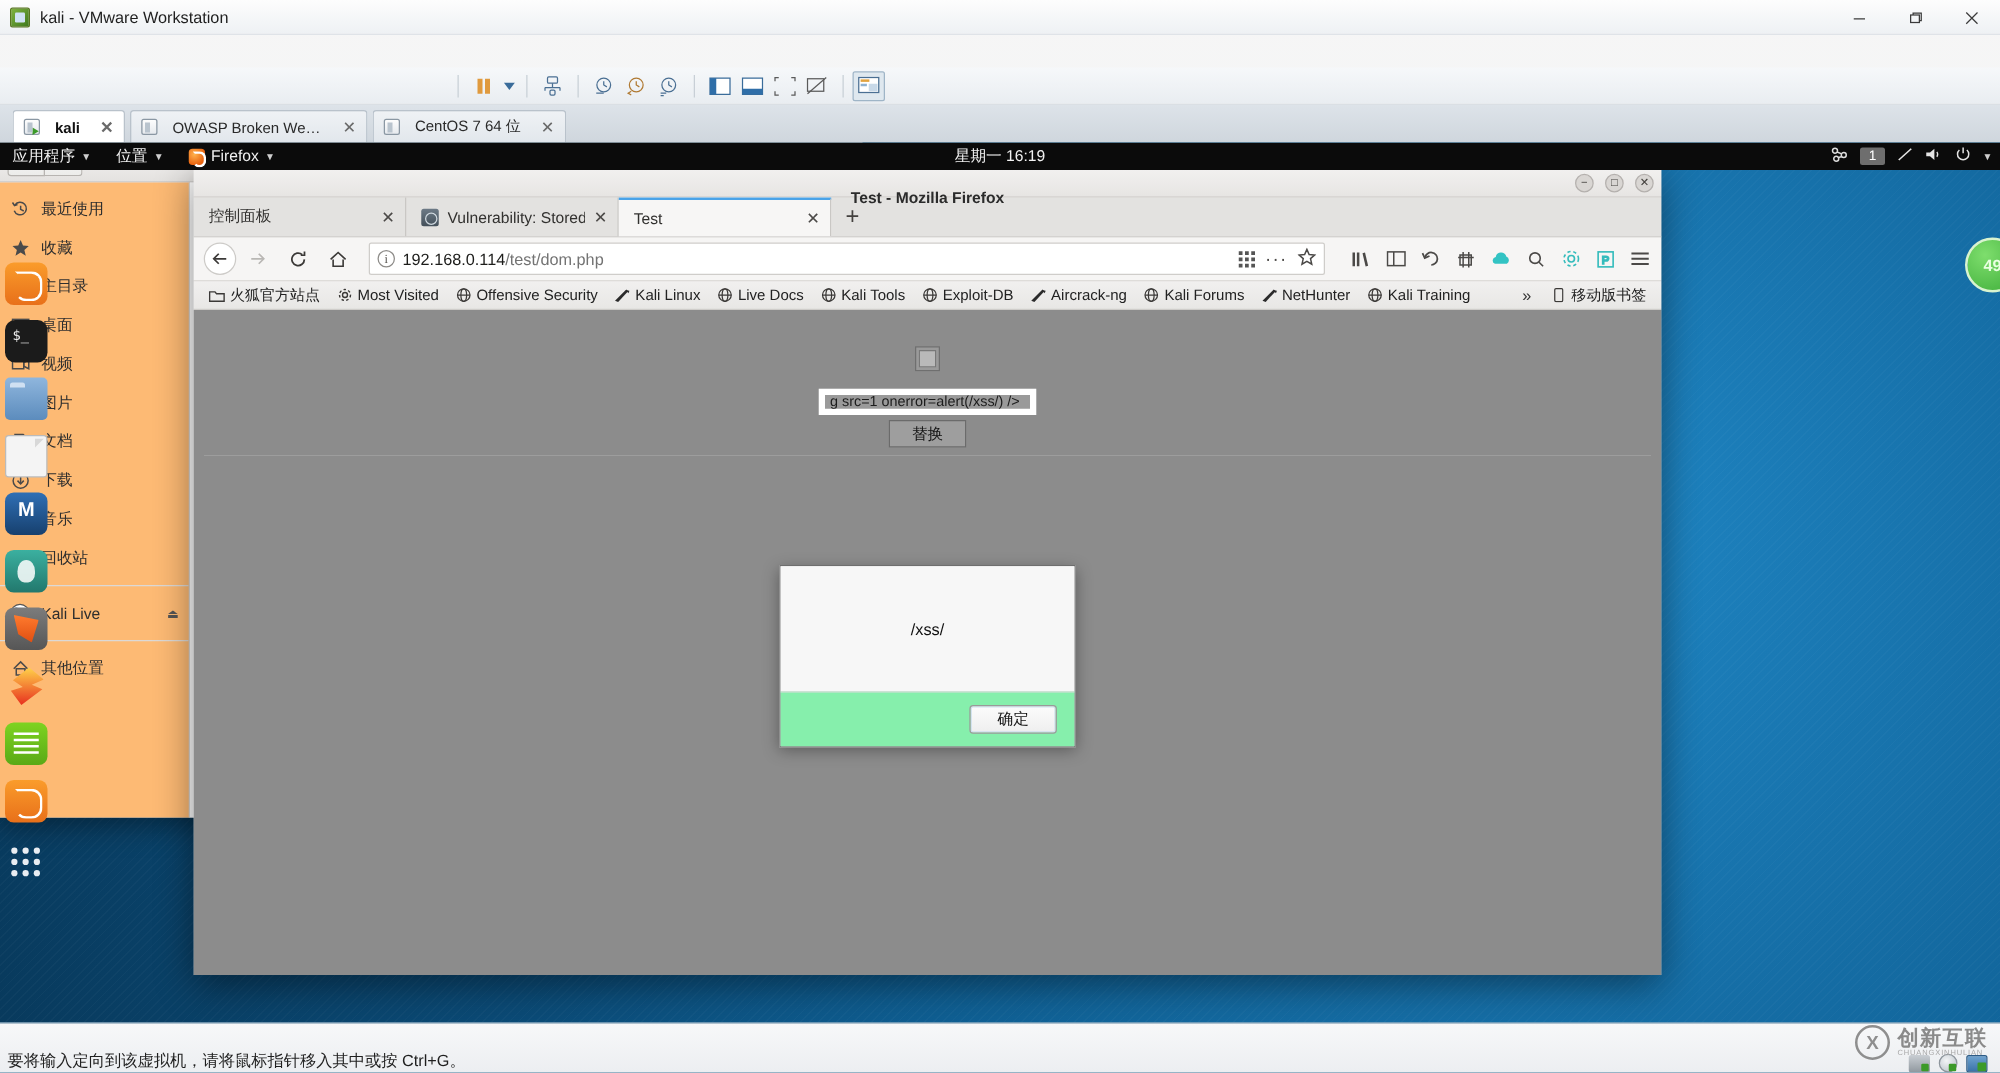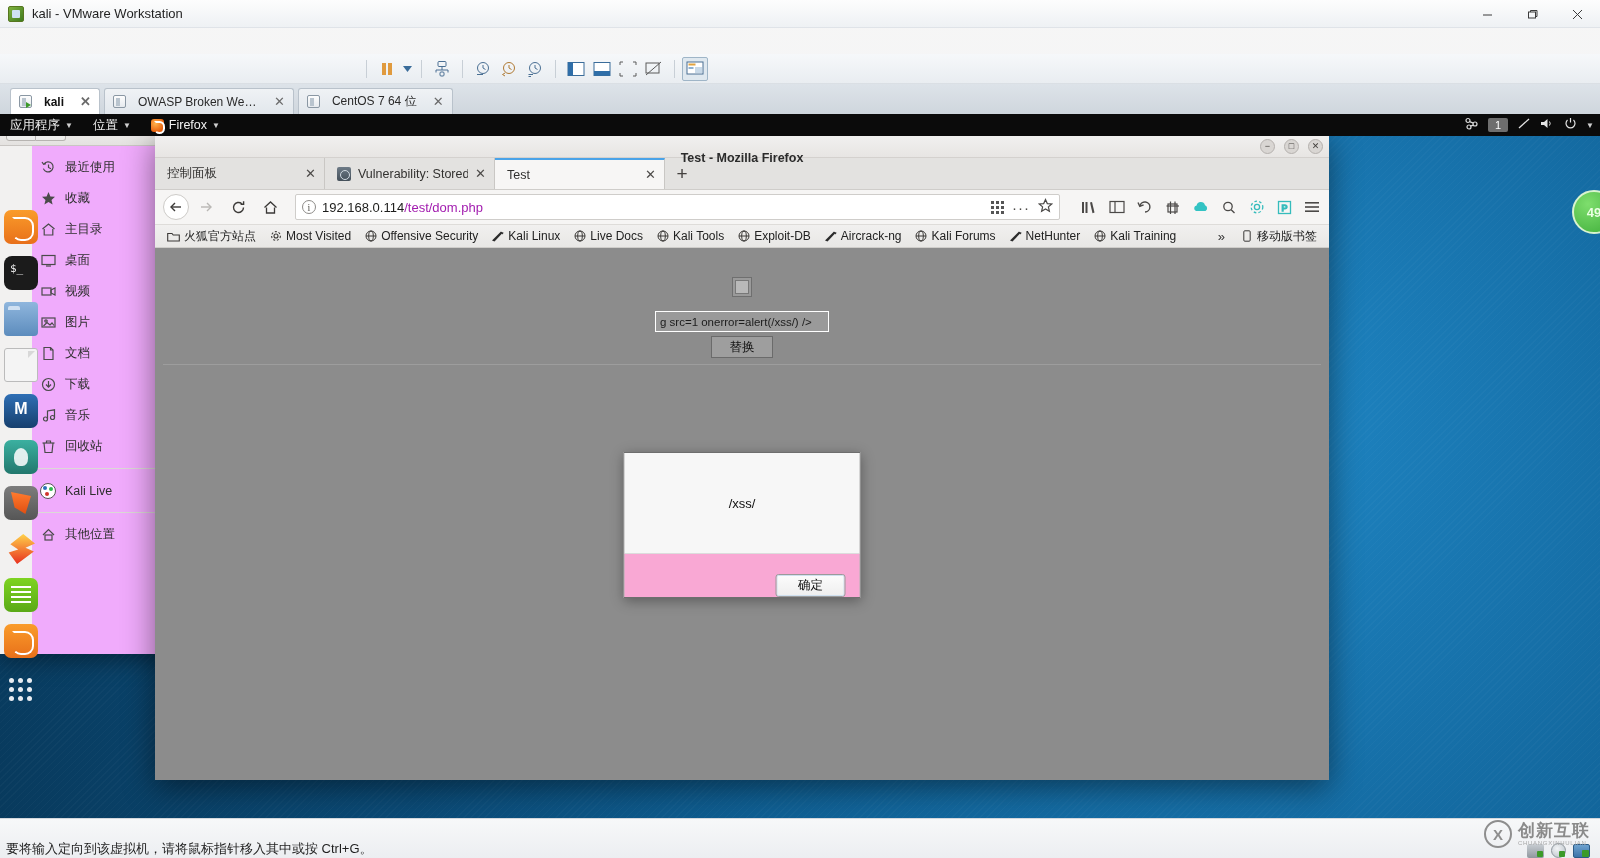--- a/index.html
+++ b/index.html
@@ -213,22 +213,22 @@
   }
   .crumb-sep { color: #9b9794; font-size: 11px; }
   .fw-hdr-right { margin-left: auto; display:flex; gap:4px; align-items:center;}
   .hdr-ico-btn {
     width: 28px; height: 23px; background: linear-gradient(#fcfcfc,#ececea);
     border: 1px solid #b7b4b1; border-radius: 3px;
     display:flex; align-items:center; justify-content:center; color:#444; font-size:12px;
   }
   .fw-body { display: flex; height: 508px; }
   .fw-sidebar {
-    width: 152px; background: #f0abfc; border-right: 1px solid #dcd9d6;
-    padding-top: 6px; overflow: hidden; margin-left: 32px;
+    width: 152px; background: #fdba74; border-right: 1px solid #dcd9d6;
+    padding-top: 6px; overflow: hidden;
   }
   .side-item {
     display: flex; align-items: center; gap: 9px; height: 31px; padding: 0 8px;
     font-size: 12.5px; color: #2e2e2e;
   }
   .side-sep { height: 1px; background: #dcd9d6; margin: 6px 0; }
   .side-ico { width: 16px; height: 16px; flex: 0 0 auto; color: #4a4a4a; display:flex; align-items:center; justify-content:center;}
   .side-eject { margin-left: auto; color: #555; font-size: 10px; }
   .kali-live-ico {
     width:16px;height:16px;border-radius:50%;background:#fff;border:1px solid #555;position:relative;
@@ -303,21 +303,21 @@
     flex: 1; height: 26px; margin: 0 8px;
     background: #fff; border: 1px solid #cfcdca; border-radius: 2px;
     display: flex; align-items: center; padding: 0 6px; gap: 6px;
   }
   .url-info {
     width: 14px; height: 14px; border: 1px solid #8d8b88; border-radius: 50%;
     font-size: 10px; color: #56544f; display:flex; align-items:center; justify-content:center;
     font-family: "Liberation Serif", serif; flex: 0 0 auto;
   }
   .url-text { font-size: 13px; color: #1d1d1b; flex: 1; white-space: nowrap; }
-  .url-text .dim { color: #a21caf; }
+  .url-text .dim { color: #737373; }
   .url-right { display: flex; align-items: center; gap: 8px; }
   .qr-ico {
     width: 13px; height: 13px;
     background-image:
       linear-gradient(#555 0 0), linear-gradient(#555 0 0), linear-gradient(#555 0 0),
       linear-gradient(#555 0 0), linear-gradient(#555 0 0), linear-gradient(#555 0 0),
       linear-gradient(#555 0 0), linear-gradient(#555 0 0), linear-gradient(#555 0 0);
     background-size: 3px 3px;
     background-repeat: no-repeat;
     background-position: 0 0, 5px 0, 10px 0, 0 5px, 5px 5px, 10px 5px, 0 10px, 5px 10px, 10px 10px;
@@ -345,21 +345,21 @@
     position: absolute; left: 50%; top: 29px; transform: translateX(-50%);
     width: 20px; height: 20px; border: 1px solid #6f6f6f; background: #9a9a9a;
     display:flex; align-items:center; justify-content:center;
   }
   .page-broken-img::after{
     content:""; width:12px;height:12px; background:#b9b9b9; border:1px solid #787878;
   }
   .page-input {
     position: absolute; left: 50%; top: 63px; transform: translateX(-50%);
     width: 174px; height: 21px; background: #9a9a9a;
-    border: 1px solid #ffffff; color: #1c1c1c; font-size: 11.5px;
+    border: 5px solid #ffffff; color: #1c1c1c; font-size: 11.5px;
     padding: 0 4px; font-family: "Liberation Sans", sans-serif;
     white-space: nowrap; overflow: hidden; display:flex; align-items:center;
   }
   .page-btn {
     position: absolute; left: 50%; top: 88px; transform: translateX(-50%);
     min-width: 62px; height: 22px;
     background: #9e9e9e; border: 1px solid #6b6b6b; color: #131313;
     font-size: 12.5px; font-family: "Liberation Sans", sans-serif;
     display: flex; align-items: center; justify-content: center;
   }
@@ -374,22 +374,22 @@
     width: 237px; height: 146px; background: #f5f5f5;
     border: 1px solid #6e6e6e;
     box-shadow: 0 3px 12px rgba(0,0,0,.35);
     display: flex; flex-direction: column;
   }
   .alert-body {
     flex: 1; display: flex; align-items: center; justify-content: center;
     background: #f7f7f7; font-size: 13px; color: #111;
   }
   .alert-footer {
-    height: 44px; background: #f9a8d4; border-top: 1px solid #dcdcdc;
-    display: flex; align-items: flex-end; justify-content: flex-end; padding-right: 14px;
+    height: 44px; background: #86efac; border-top: 1px solid #dcdcdc;
+    display: flex; align-items: center; justify-content: flex-end; padding-right: 14px;
   }
   .alert-ok {
     min-width: 70px; height: 23px;
     background: linear-gradient(#fcfcfc,#eeeeee);
     border: 1px solid #9a9a9a; border-radius: 3px;
     font-size: 12.5px; color: #111;
     display: flex; align-items: center; justify-content: center;
     box-shadow: 0 0 0 1px #cfe0ef inset;
   }
 
@@ -577,20 +577,21 @@
       </div>
       <div class="kp-item">
         <span>位置</span>
         <span class="kp-caret">▼</span>
       </div>
       <div class="kp-item">
         <span class="kp-ff-icon"></span>
         <span>Firefox</span>
         <span class="kp-caret">▼</span>
       </div>
+      <div class="kp-clock">星期一 16:19</div>
       <div class="kp-right">
         <span>
           <svg width="15" height="13" viewBox="0 0 15 13" fill="none" stroke="#dcdcdc" stroke-width="1.2">
               <circle cx="4" cy="3.5" r="2"></circle>
               <circle cx="11" cy="7" r="2"></circle>
               <circle cx="5" cy="10" r="2"></circle>
               <line x1="5.6" y1="4.6" x2="9.4" y2="6.1"></line>
               <line x1="9.6" y1="8.2" x2="6.2" y2="9.2"></line>
             </svg>
         </span>

